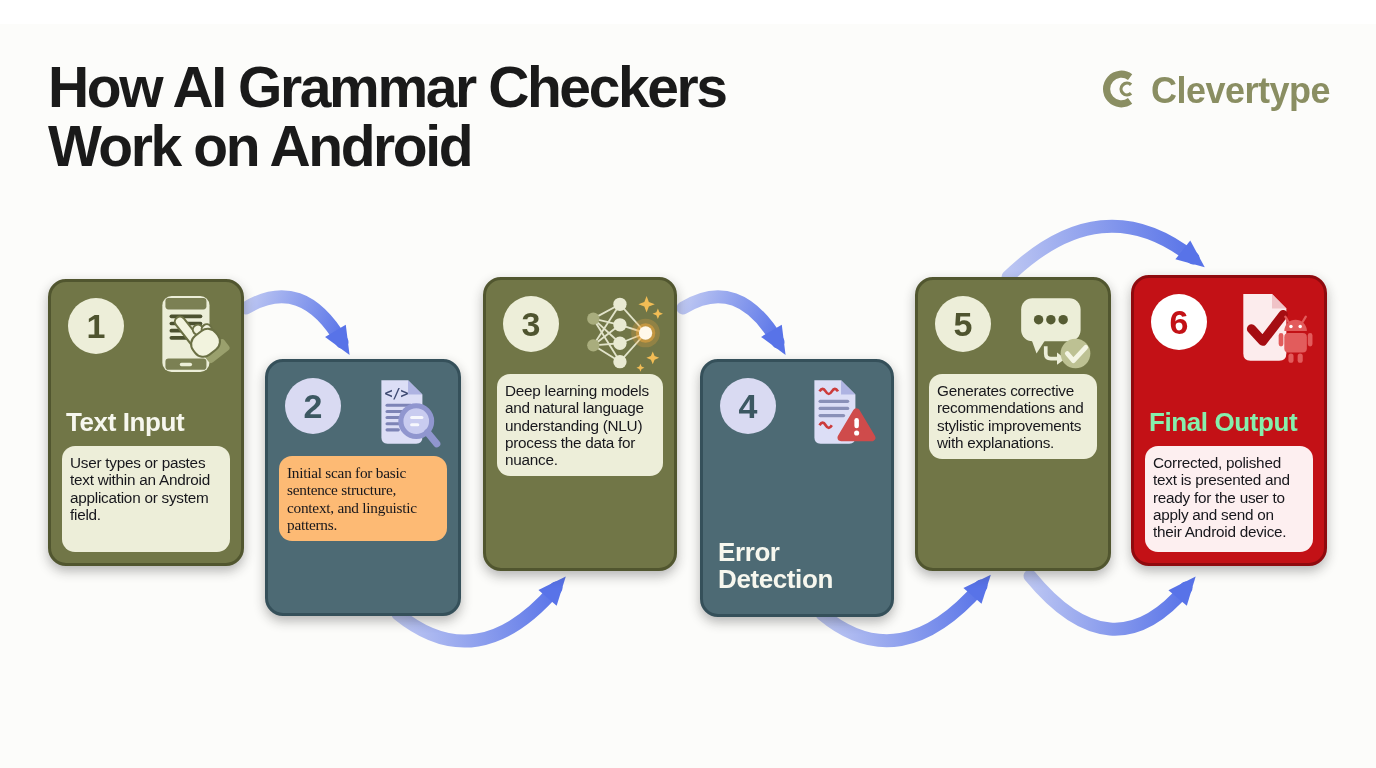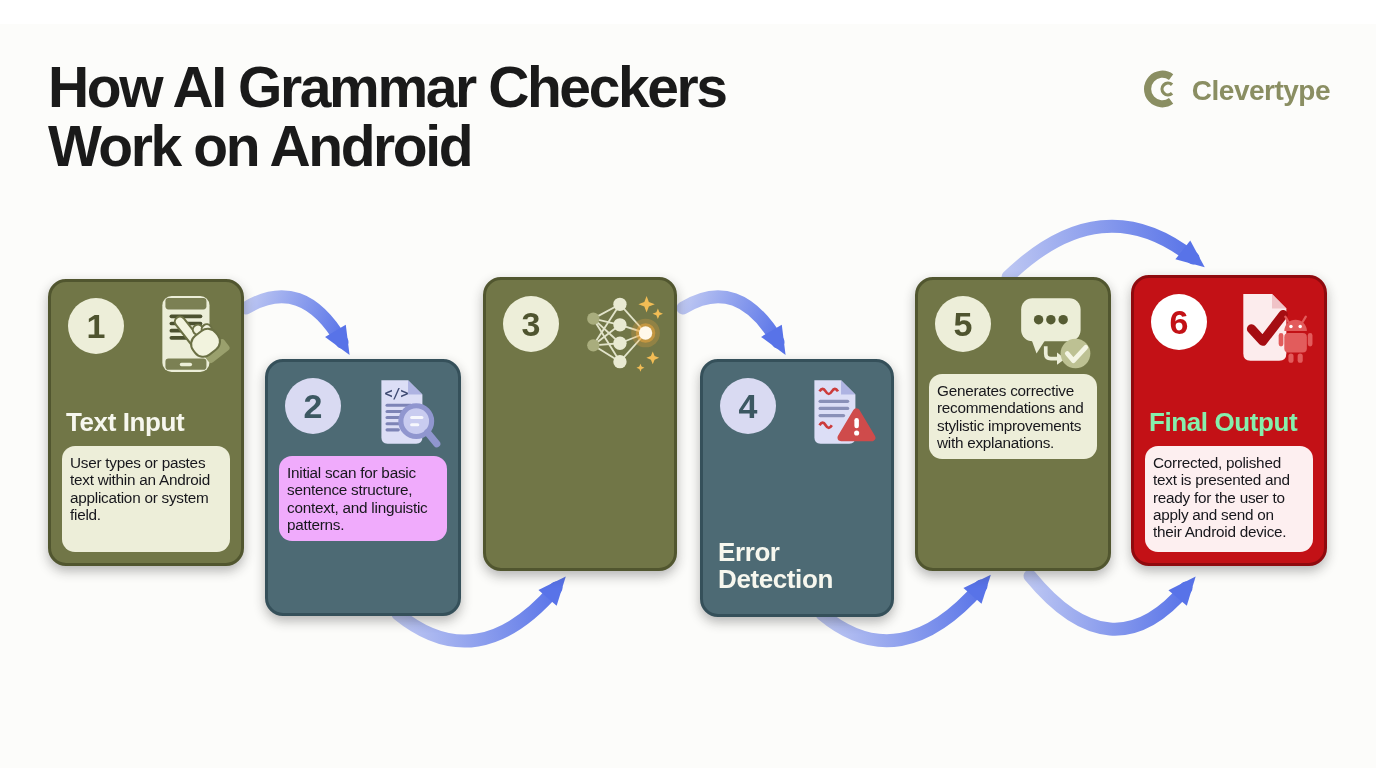--- a/index.html
+++ b/index.html
@@ -10,21 +10,21 @@
   
   .main-title{
     position:absolute;left:48px;top:34px;
     font-size:57px;font-weight:800;color:#1a1a1a;
     line-height:1.04;letter-spacing:-2.4px;white-space:pre-line;
   }
   .brand{
     position:absolute;right:46px;top:42px;
     display:flex;align-items:center;gap:8px;
   }
-  .brand-name{font-size:28px;font-weight:700;color:#8a8e62;letter-spacing:-0.5px;}
+  .brand-name{font-size:36px;font-weight:700;color:#8a8e62;letter-spacing:-0.5px;}
   
   .arrows{position:absolute;left:0;top:0;z-index:1;pointer-events:none;}
   
   .card{
     position:absolute;z-index:2;box-sizing:border-box;
     border-radius:18px;padding:12px 11px 11px;
     display:flex;flex-direction:column;
     box-shadow:0 5px 12px rgba(30,30,30,.32);
   }
   .card.olive{background:#717647;border:3px solid #51562f;}
@@ -45,21 +45,21 @@
     color:#f7f7ee;font-size:26px;font-weight:700;line-height:1.06;
     letter-spacing:-0.4px;white-space:pre-line;
   }
   .red .step-title{color:#86efac;}
   .step-body{
     border-radius:13px;padding:8px 8px;box-sizing:border-box;
     font-size:15.3px;line-height:1.13;font-weight:500;
     color:#17171c;letter-spacing:-0.25px;
   }
   .olive .step-body{background:#edeed9;}
-  .slate .step-body{background:#f0abfc;}
+  .slate .step-body{background:#fdba74;font-family:Liberation Serif, serif;}
   .red   .step-body{background:#fdeff0;}
   #card-1 .step-body{min-height:106px;}
   #card-6 .step-body{min-height:106px;}
   
   #card-1{left:48px;  top:255px;width:196px;height:287px;}
   #card-2{left:265px; top:335px;width:196px;height:257px;}
   #card-3{left:483px; top:253px;width:194px;height:294px;}
   #card-4{left:700px; top:335px;width:194px;height:258px;}
   #card-5{left:915px; top:253px;width:196px;height:294px;}
   #card-6{left:1131px;top:251px;width:196px;height:291px;}
@@ -198,20 +198,21 @@
           <circle cx="63" cy="40" r="14" fill="#f5a93e" opacity="0.25"></circle>
           <circle cx="63" cy="40" r="9.5" fill="#f5a93e" opacity="0.5"></circle>
           <circle cx="63" cy="40" r="6.5" fill="#fff8ea"></circle>
           <path d="M64,4 l2.2,5.8 5.8,2.2 -5.8,2.2 -2.2,5.8 -2.2,-5.8 -5.8,-2.2 5.8,-2.2 z" fill="#f2bd55"></path>
           <path d="M75,16 l1.5,3.7 3.7,1.5 -3.7,1.5 -1.5,3.7 -1.5,-3.7 -3.7,-1.5 3.7,-1.5 z" fill="#f2bd55"></path>
           <path d="M70,58 l1.8,4.4 4.4,1.8 -4.4,1.8 -1.8,4.4 -1.8,-4.4 -4.4,-1.8 4.4,-1.8 z" fill="#f2bd55"></path>
           <path d="M58,70 l1.1,2.8 2.8,1.1 -2.8,1.1 -1.1,2.8 -1.1,-2.8 -2.8,-1.1 2.8,-1.1 z" fill="#f2bd55"></path>
         </svg>
       </div>
     </div>
+    <div class="step-body">Deep learning models and natural language understanding (NLU) process the data for nuance.</div>
   </div>
 
   <div class="card slate" id="card-4">
     <div class="card-top">
       <div class="num">4</div>
       <div class="icon-box">
         <svg viewBox="0 0 80 80" width="82" height="82">
           <path d="M16,6 h26 l14,14 v42 q0,6 -6,6 h-28 q-6,0 -6,-6 z" fill="#dcdef6"></path>
           <path d="M42,6 l14,14 h-14 z" fill="#aeb3e2"></path>
           <path d="M21,17 q3,-5 6,0 t6,0 t6,0" stroke="#cc3b3b" stroke-width="2.6" fill="none"></path>

